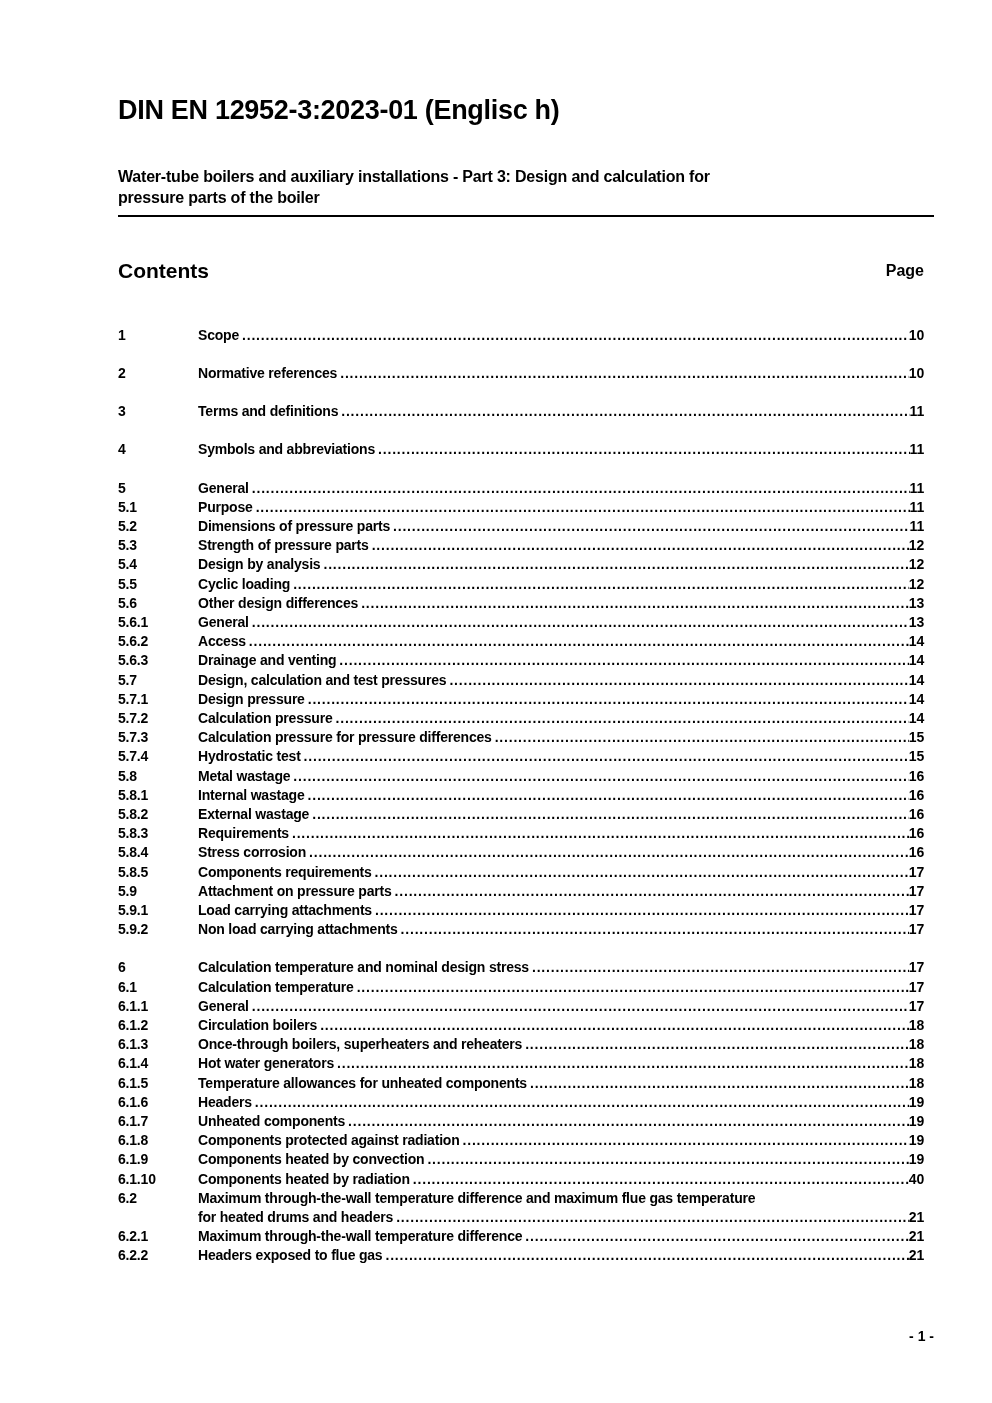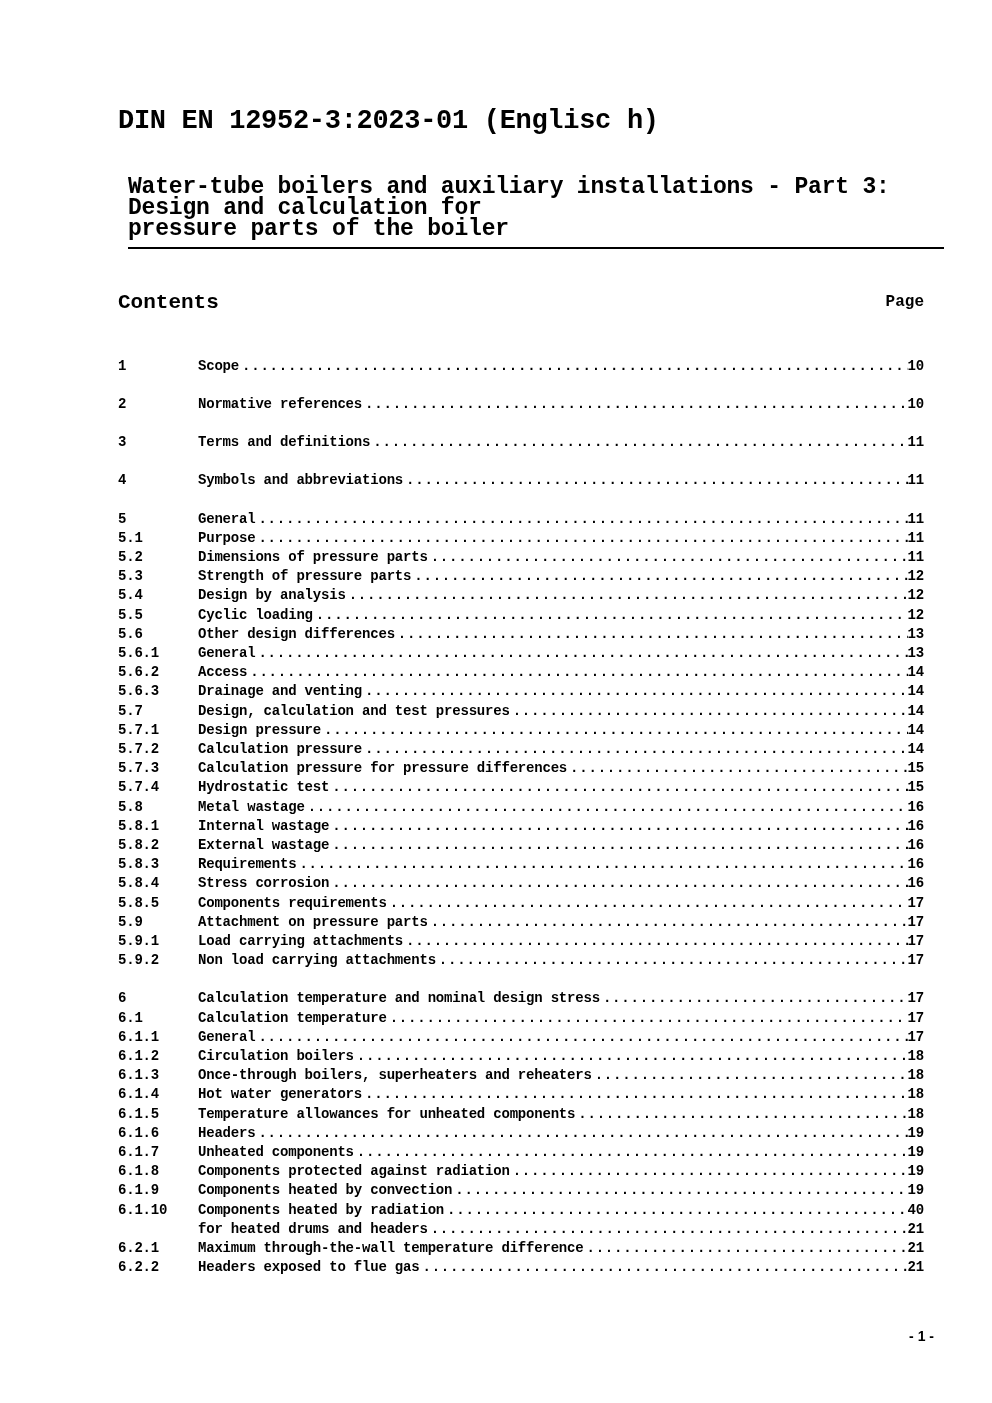--- a/index.html
+++ b/index.html
@@ -10,40 +10,38 @@
     height: 1403px;
     background: #ffffff;
     color: #000000;
     font-family: "Liberation Sans", sans-serif;
     font-weight: bold;
     overflow: hidden;
   }
   .content {
     position: absolute;
     left: 118px;
-    top: 15px;
+    top: 4px;
     width: 816px;
-    font-family: Liberation Mono, monospace;
   }
   .doc-title {
     margin-top: 92px;
     font-size: 27px;
     line-height: 1.1;
     letter-spacing: -0.3px;
   }
   .doc-subtitle {
     margin-top: 40px;
-    font-size: 23px;
+    font-size: 16px;
     line-height: 21px;
     letter-spacing: -0.2px;
     white-space: pre-line;
     padding-bottom: 7px;
     border-bottom: 2px solid #000000;
     width: 816px;
-    margin-left: 10px;
   }
   .contents-row {
     margin-top: 42px;
     width: 806px;
     display: flex;
     justify-content: space-between;
     align-items: center;
   }
   .contents-heading { font-size: 21px; }
   .page-col-label { font-size: 16px; }
@@ -348,20 +346,24 @@
             <span class="toc-dots"></span>
             <span class="toc-page">19</span>
           </div>
           <div class="toc-row">
             <span class="toc-num">6.1.10</span>
             <span class="toc-title">Components heated by radiation</span>
             <span class="toc-dots"></span>
             <span class="toc-page">40</span>
           </div>
           <div class="toc-row">
+            <span class="toc-num">6.2</span>
+            <span class="toc-title">Maximum through-the-wall temperature difference and maximum flue gas temperature</span>
+          </div>
+          <div class="toc-row">
             <span class="toc-num"></span>
             <span class="toc-title">for heated drums and headers</span>
             <span class="toc-dots"></span>
             <span class="toc-page">21</span>
           </div>
           <div class="toc-row">
             <span class="toc-num">6.2.1</span>
             <span class="toc-title">Maximum through-the-wall temperature difference</span>
             <span class="toc-dots"></span>
             <span class="toc-page">21</span>

